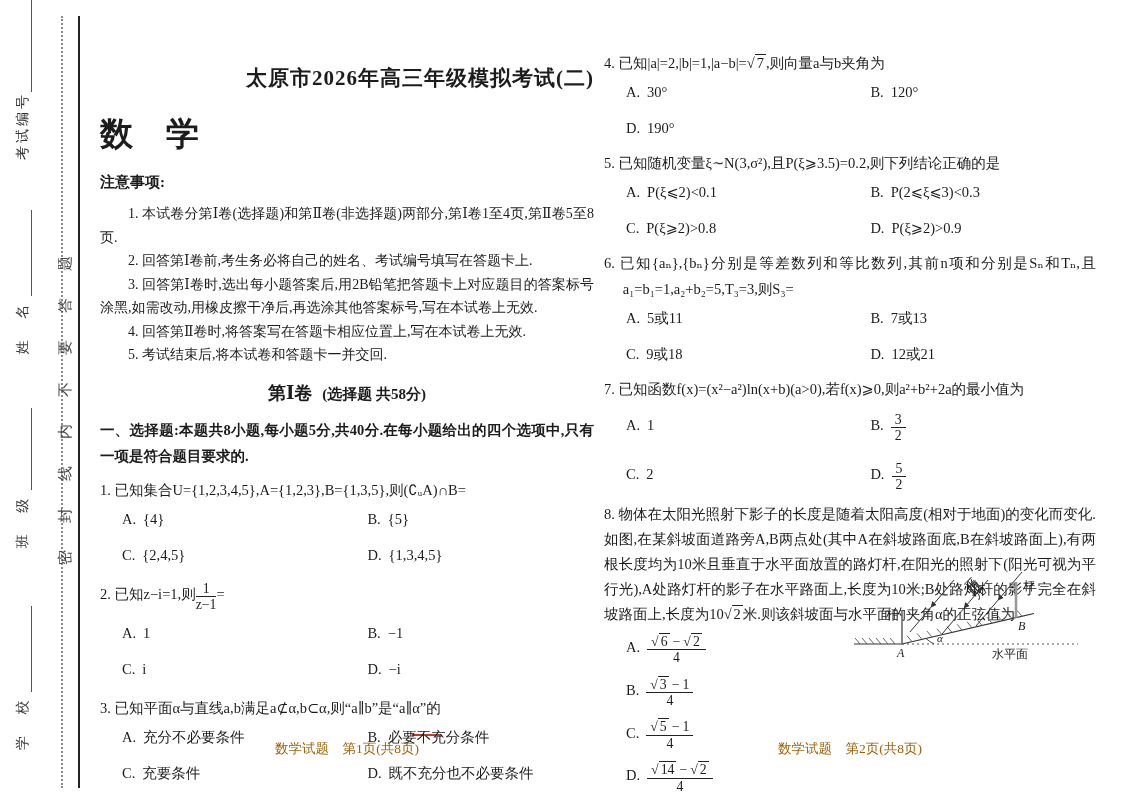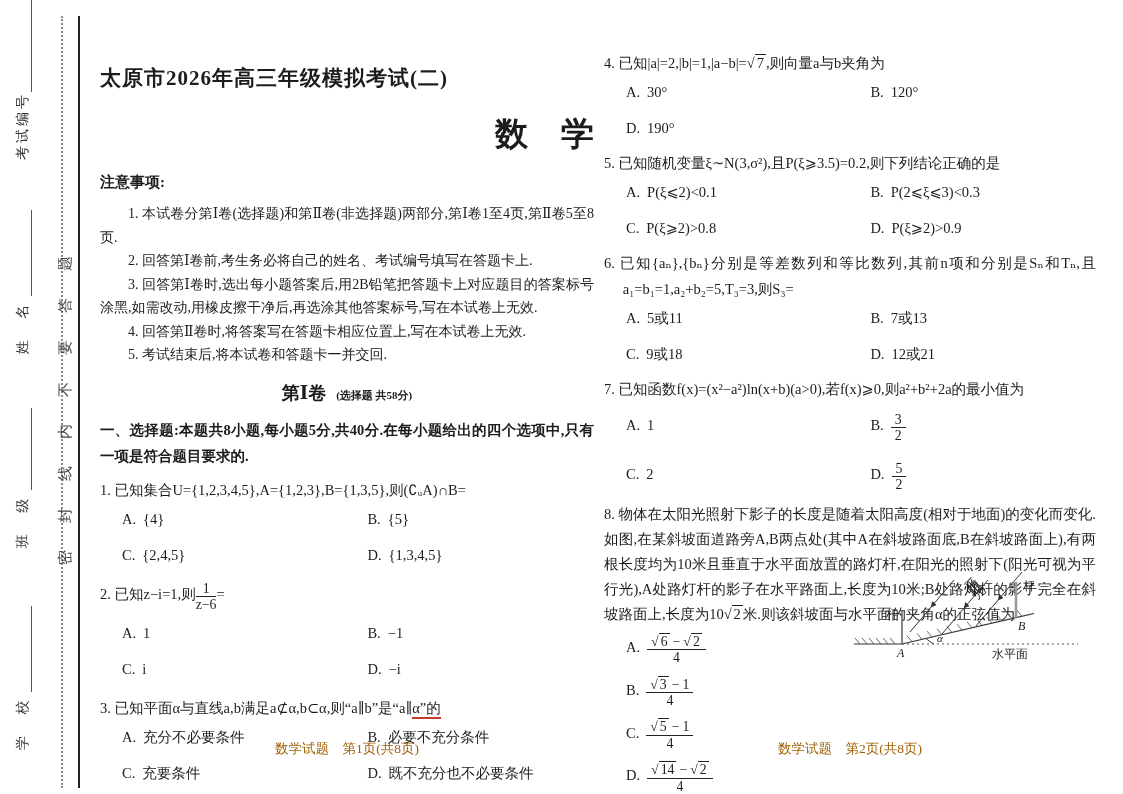--- a/index.html
+++ b/index.html
@@ -25,46 +25,46 @@
     position:absolute;left:51px;top:0;width:794px;height:28px;
     transform-origin:0 0;transform:rotate(-90deg) translateX(-794px);
     display:flex;align-items:center;justify-content:center;
     font-size:15px;color:#444;letter-spacing:27px;white-space:nowrap;
   }
 
   
   .col1{position:absolute;left:100px;top:56px;width:494px;}
   .col2{position:absolute;left:604px;top:50px;width:492px;}
 
-  .title{text-align:left;font-size:21px;font-weight:600;letter-spacing:1px;margin:8px 0 0;}
-  .subject{text-align:right;font-size:33px;font-weight:700;margin:20px 0 0;}
+  .title{text-align:right;font-size:21px;font-weight:600;letter-spacing:1px;margin:8px 0 0;}
+  .subject{text-align:left;font-size:33px;font-weight:700;margin:20px 0 0;}
   .time{text-align:center;font-size:14.5px;font-weight:600;margin:15px 0 0;}
   .notes-h{font-size:15px;font-weight:700;margin:16px 0 10px;}
   .note{font-size:14px;line-height:23.5px;text-indent:2em;text-align:justify;}
   .section{text-align:center;margin:14px 0 0;font-weight:700;}
   .section .part{font-size:18px;}
-  .section .desc{font-size:11px;margin-left:10px;}
+  .section .desc{font-size:15px;margin-left:10px;}
   .instruction{font-weight:700;font-size:14.5px;line-height:26px;margin-top:12px;text-align:justify;}
 
   .q{margin-top:8px;font-size:14.5px;line-height:26px;text-align:justify;}
   .q.hang{padding-left:1.3em;text-indent:-1.3em;}
   .opts{display:grid;grid-template-columns:52% 48%;padding-left:22px;margin-top:3px;row-gap:9px;font-size:14.5px;}
   .opts.single{grid-template-columns:100%;row-gap:7px;}
   .opt{line-height:27px;}
   .opt.tall{line-height:40px;}
   .okey{margin-right:7px;}
 
   .frac{display:inline-block;text-align:center;vertical-align:-0.75em;line-height:1.12;font-size:0.95em;}
   .frac .num{display:block;border-bottom:1px solid #222;padding:0 4px;}
   .frac .den{display:block;}
   .sqrt{white-space:nowrap;}
   .sqrt::before{content:"√";}
   .rad{border-top:1px solid #222;padding:0 2px;}
   .op{padding:0 3px;}
-  .red-u{border-bottom:2px solid #c43b2b;padding-bottom:1px;}
+  .red-u{border-bottom:2px solid #c43b2b;padding-bottom:18px;}
 
   .footer{position:absolute;top:740px;text-align:center;font-size:13.5px;color:#a16207;}
   .footer.f1{left:100px;width:494px;}
   .footer.f2{left:604px;width:492px;}
 
   
   .figure{position:absolute;left:850px;top:554px;width:240px;height:150px;}
   .figure svg{position:absolute;inset:0;}
   .light-label{
     position:absolute;left:106px;top:18px;
@@ -121,21 +121,21 @@
 
     <div class="q">1. 已知集合U={1,2,3,4,5},A={1,2,3},B={1,3,5},则(∁ᵤA)∩B=</div>
     <div class="opts">
       <div class="opt"><span class="okey">A.</span><span>{4}</span></div>
       <div class="opt"><span class="okey">B.</span><span>{5}</span></div>
       <div class="opt"><span class="okey">C.</span><span>{2,4,5}</span></div>
       <div class="opt"><span class="okey">D.</span><span>{1,3,4,5}</span></div>
     </div>
 
     <div class="q" style="margin-top:12px">
-      <span>2. 已知z−i=1,则</span><span class="frac"><span class="num">1</span><span class="den">z−6</span></span><span>=</span>
+      <span>2. 已知z−i=1,则</span><span class="frac"><span class="num">1</span><span class="den">z−1</span></span><span>=</span>
     </div>
     <div class="opts" style="margin-top:8px">
       <div class="opt"><span class="okey">A.</span><span>1</span></div>
       <div class="opt"><span class="okey">B.</span><span>−1</span></div>
       <div class="opt"><span class="okey">C.</span><span>i</span></div>
       <div class="opt"><span class="okey">D.</span><span>−i</span></div>
     </div>
 
     <div class="q" style="margin-top:12px">
       <span>3. 已知平面α与直线a,b满足a⊄α,b⊂α,则“a∥b”是“a∥</span><span class="red-u">α”的</span>

